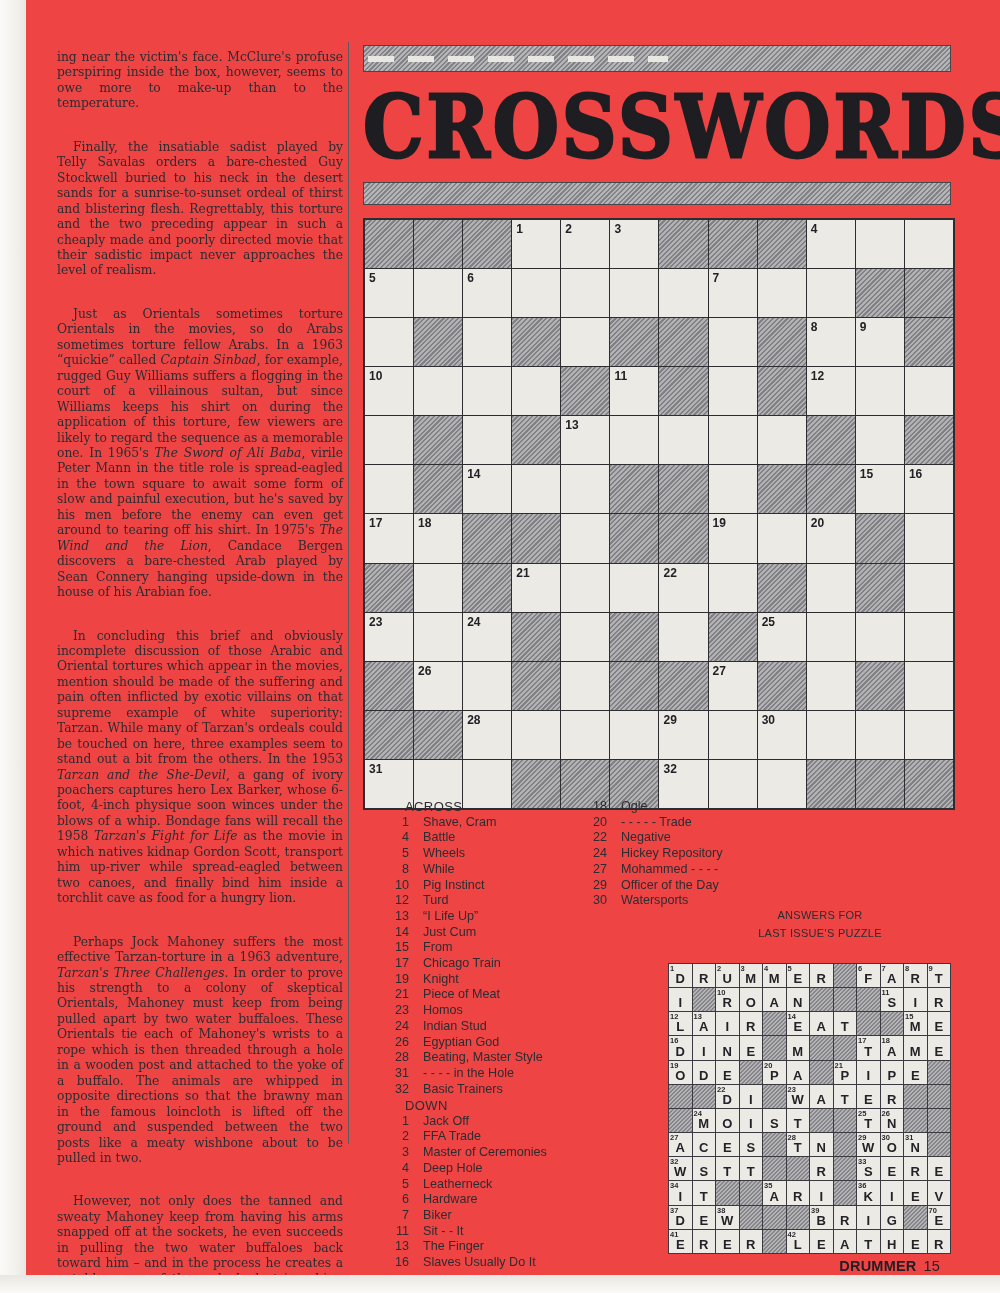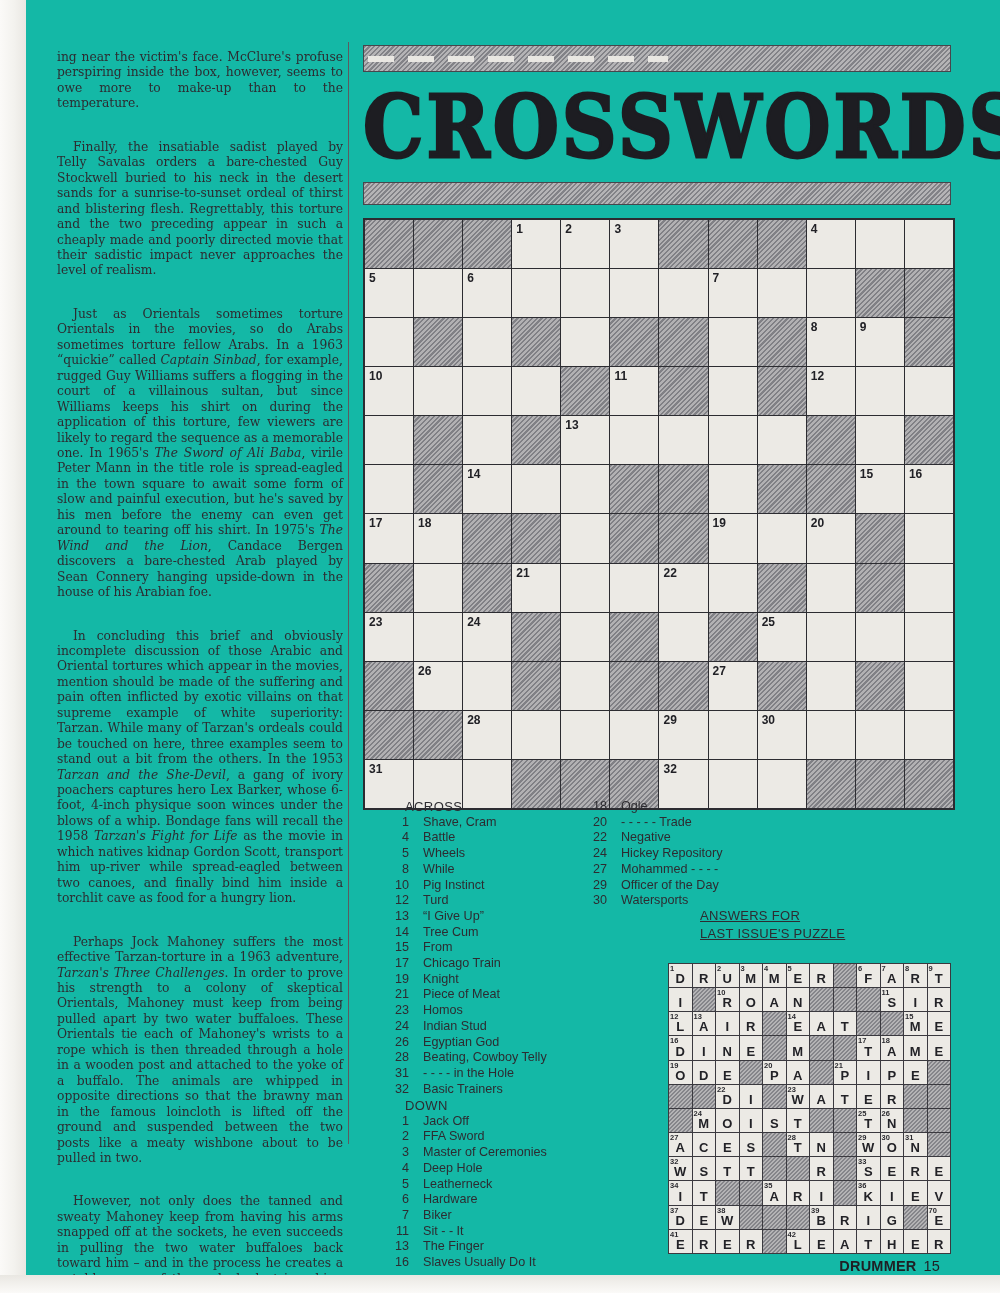--- a/index.html
+++ b/index.html
@@ -1,17 +1,17 @@
 <!DOCTYPE html>
 <html><head>
 <meta charset="utf-8">
 <style>
   html,body{margin:0;padding:0;}
   body{background:#f7f6f3;font-family:"Liberation Sans",sans-serif;}
-  .page{position:relative;width:1000px;height:1293px;background:#14b8a6;overflow:hidden;}
+  .page{position:relative;width:1000px;height:1293px;background:#ef4444;overflow:hidden;}
   .page::before{content:"";position:absolute;left:0;top:0;width:26px;height:100%;
     background:linear-gradient(90deg,#fbfaf8 0%,#f3f2ee 55%,#e9e7e2 100%);}
   .page::after{content:"";position:absolute;left:0;bottom:0;width:100%;height:18px;
     background:linear-gradient(0deg,#fbfaf8 0%,#e9e7e2 100%);}
 
   
   .article{position:absolute;left:57px;top:50px;width:286px;color:#2d2c31;
     font-family:"DejaVu Serif",serif;font-size:12.3px;line-height:15.45px;
     text-align:justify;text-justify:inter-word;}
   .article p{margin:0;}
@@ -49,22 +49,22 @@
   .clue-block{position:absolute;color:#2d2c31;font-size:12.6px;line-height:15.7px;}
   .clue-head{font-size:13px;letter-spacing:.4px;padding-left:20px;color:#2d2c31;}
   .clue{display:flex;}
   .clue .cn{width:24px;text-align:right;flex:0 0 24px;}
   .clue .ct{padding-left:14px;white-space:nowrap;}
   .clues-across{left:385px;top:799px;}
   .clues-extra{left:583px;top:799px;}
   .clues-down{left:385px;top:1098px;}
 
   
-  .answers-label{position:absolute;left:700px;top:907px;width:240px;text-align:left;
-    font-size:13px;line-height:17.5px;color:#2d2c31;letter-spacing:.3px;text-decoration:underline;}
+  .answers-label{position:absolute;left:700px;top:907px;width:240px;text-align:center;
+    font-size:11px;line-height:17.5px;color:#2d2c31;letter-spacing:.3px;}
   .folio{position:absolute;left:740px;top:1258px;width:200px;text-align:right;
     font-size:14.5px;color:#1f1f24;letter-spacing:.2px;}
   .folio .fname{font-weight:bold;}
   .folio .fpage{margin-left:7px;}
 
   
   .ans-grid{position:absolute;left:668px;top:963px;width:281px;height:289px;
     display:grid;grid-template-columns:repeat(12,1fr);grid-auto-rows:1fr;
     gap:1px;background:#3a393f;border:1px solid #3a393f;}
   .ans-cell{position:relative;background:#eceae5;display:flex;align-items:flex-end;justify-content:center;}
@@ -331,25 +331,25 @@
       <div class="clue">
         <span class="cn">10</span>
         <span class="ct">Pig Instinct</span>
       </div>
       <div class="clue">
         <span class="cn">12</span>
         <span class="ct">Turd</span>
       </div>
       <div class="clue">
         <span class="cn">13</span>
-        <span class="ct">“I Give Up”</span>
+        <span class="ct">“I Life Up”</span>
       </div>
       <div class="clue">
         <span class="cn">14</span>
-        <span class="ct">Tree Cum</span>
+        <span class="ct">Just Cum</span>
       </div>
       <div class="clue">
         <span class="cn">15</span>
         <span class="ct">From</span>
       </div>
       <div class="clue">
         <span class="cn">17</span>
         <span class="ct">Chicago Train</span>
       </div>
       <div class="clue">
@@ -367,21 +367,21 @@
       <div class="clue">
         <span class="cn">24</span>
         <span class="ct">Indian Stud</span>
       </div>
       <div class="clue">
         <span class="cn">26</span>
         <span class="ct">Egyptian God</span>
       </div>
       <div class="clue">
         <span class="cn">28</span>
-        <span class="ct">Beating, Cowboy Telly</span>
+        <span class="ct">Beating, Master Style</span>
       </div>
       <div class="clue">
         <span class="cn">31</span>
         <span class="ct">- - - - in the Hole</span>
       </div>
       <div class="clue">
         <span class="cn">32</span>
         <span class="ct">Basic Trainers</span>
       </div>
     </div>
@@ -423,21 +423,21 @@
   </div>
 
   <div class="clue-block clues-down">
     <div class="clue-head">DOWN</div>
   <div class="clue">
         <span class="cn">1</span>
         <span class="ct">Jack Off</span>
       </div>
       <div class="clue">
         <span class="cn">2</span>
-        <span class="ct">FFA Sword</span>
+        <span class="ct">FFA Trade</span>
       </div>
       <div class="clue">
         <span class="cn">3</span>
         <span class="ct">Master of Ceremonies</span>
       </div>
       <div class="clue">
         <span class="cn">4</span>
         <span class="ct">Deep Hole</span>
       </div>
       <div class="clue">

